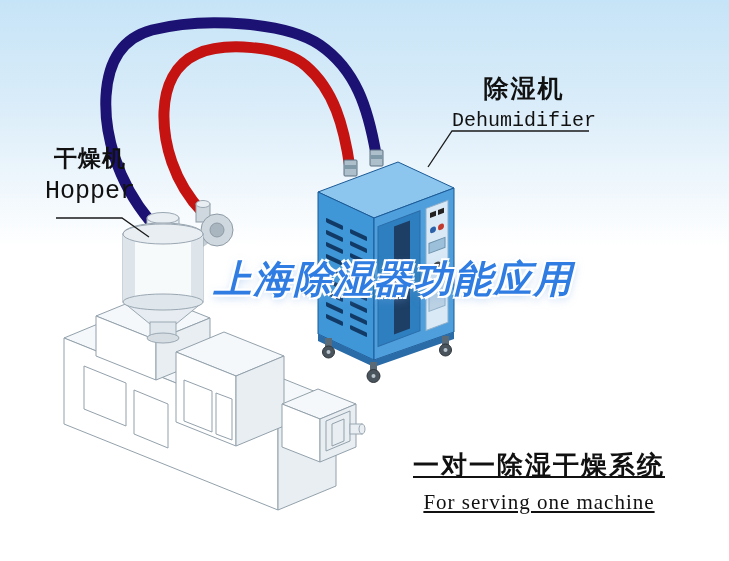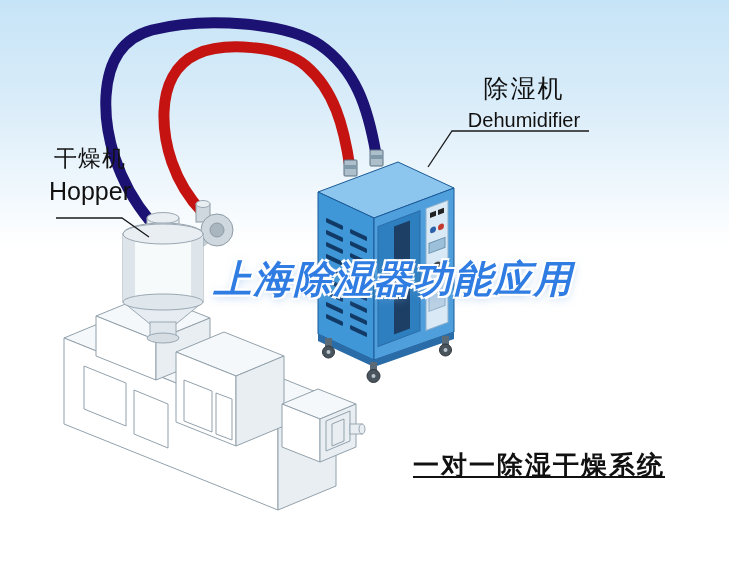--- a/index.html
+++ b/index.html
@@ -24,22 +24,22 @@
   .m-top   { fill:var(--machine-blue-light,#8cc6ee); }
   .m-front { fill:var(--machine-blue,#3f97d8); }
   .m-side  { fill:var(--machine-blue-side,#4f9fdd); }
   .slot    { fill:var(--vent-slot,#123a66); }
   .metal   { fill:var(--metal-gray,#cfd8de); stroke:#8e9ba6; stroke-width:1; }
   .metal-lt{ fill:#e9eef2; stroke:#9aa7b2; stroke-width:1; }
   .leader  { fill:none; stroke:#1a1a1a; stroke-width:1.3; }
 
   
   .label { position:absolute; text-align:center; color:var(--text-color,#111); }
-  .cn { font-weight:normal; }
-  .en { font-family:Liberation Sans, sans-serif; }
+  .cn { font-weight:bold; }
+  .en { font-family:Liberation Mono, monospace; }
   .label-dryer { left:40px; top:143px; width:100px; }
   .label-dryer .cn { font-size:23px; letter-spacing:1px; }
   .label-dryer .en { font-size:25px; margin-top:3px; }
   .label-dehum { left:450px; top:72px; width:148px; }
   .label-dehum .cn { font-size:25px; letter-spacing:2px; }
   .label-dehum .en { font-size:20px; margin-top:4px; }
   .watermark {
     position:absolute; left:0; top:254px; width:100%; text-align:center;
     font-size:38px; font-weight:bold; font-style:italic; letter-spacing:2px;
     color:var(--watermark-blue,#2f7ce2);
@@ -197,15 +197,16 @@
 
   <div class="label label-dehum">
     <div class="cn">除湿机</div>
     <div class="en">Dehumidifier</div>
   </div>
 
   <div class="watermark">上海除湿器功能应用</div>
 
   <div class="caption">
     <div class="cn">一对一除湿干燥系统</div>
+    <div class="en">For serving one machine</div>
   </div>
 
 </div>
 
 </body></html>

